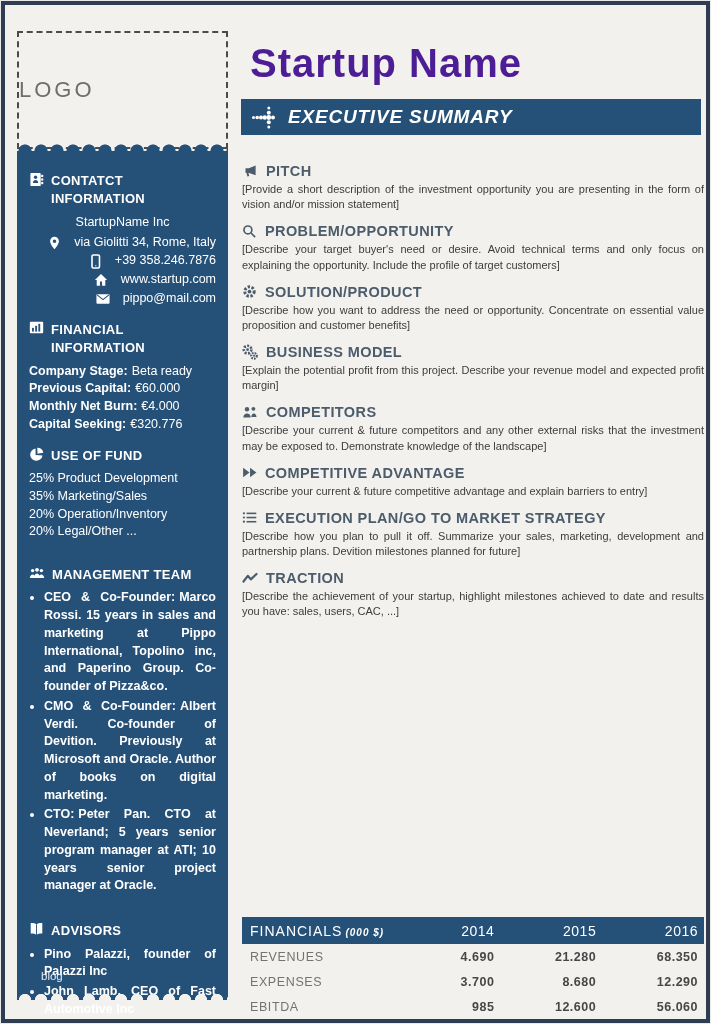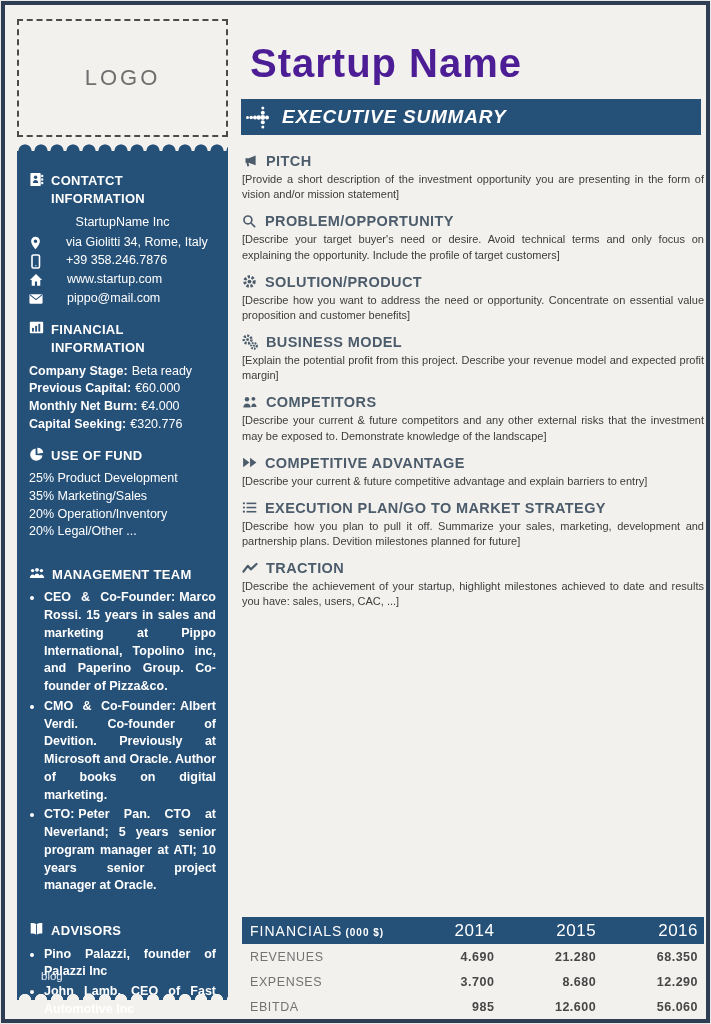--- a/index.html
+++ b/index.html
@@ -2,69 +2,69 @@
 <html><head>
 <meta charset="utf-8">
 <style>
   * { box-sizing: border-box; margin: 0; padding: 0; }
   html,body { width:711px; height:1024px; background:#e8e8e8; }
   body { font-family:"Liberation Sans", sans-serif; position:relative; }
   .page { position:absolute; left:1px; top:1px; width:709px; height:1022px;
           border:4px solid #2e3d52; background:#f2f1ee; overflow:hidden; }
 
   
-  .logo-box { position:absolute; left:12px; top:14px; width:211px; height:118px;
-              border:2px dashed #4b4b4b; display:flex; align-items:center; justify-content:center; }
+  .logo-box { position:absolute; left:12px; top:26px; width:211px; height:118px;
+              border:2px dashed #4b4b4b; display:flex; align-items:center; justify-content:flex-start; }
   .logo-text { color:#6f6f6f; font-size:22px; letter-spacing:3px; }
   .title { position:absolute; left:245px; top:36px; font-size:40px; font-weight:700;
            color:#4c1d95; letter-spacing:1px; }
   .banner { position:absolute; left:236px; top:94px; width:460px; height:36px;
             background:#255078; color:#fff; display:flex; align-items:center; gap:10px;
-            padding-left:4px; }
+            padding-left:10px; }
   .banner-text { font-style:italic; font-weight:800; font-size:19px; letter-spacing:.8px; }
 
   
   .sidebar { position:absolute; left:12px; top:146px; width:211px; height:849px;
              background:#255078; color:#fff; padding:8px 12px 0 12px; font-size:12.5px; line-height:1.42; }
   .sidebar::before { content:""; position:absolute; left:0; right:0; top:-7px; height:7px;
              background-image:radial-gradient(circle at 8px 7px, #255078 6.2px, rgba(0,0,0,0) 6.9px);
              background-size:16px 7px; }
   .sidebar::after { content:""; position:absolute; left:0; right:0; bottom:0; height:7px;
              background-image:radial-gradient(circle at 8px 7px, #f2f1ee 5.8px, rgba(0,0,0,0) 6.5px);
              background-size:16px 7px; }
   .sb-h { display:flex; align-items:flex-start; gap:7px; font-size:13px; font-weight:700;
           letter-spacing:.3px; margin:13px 0 5px; }
   .sb-h svg { flex:0 0 auto; }
   .sb-company { text-align:center; margin-bottom:2px; }
-  .sb-line { display:flex; align-items:center; gap:24px; margin:1px 0; }
+  .sb-line { display:flex; align-items:center; gap:13px; margin:1px 0;justify-content:flex-end; }
   .sb-line svg { flex:0 0 auto; }
   .fin-line b { margin-right:4px; }
   .sb-ul { list-style:disc; padding-left:15px; text-align:justify; }
   .sb-ul li { margin-bottom:2px;font-weight:bold; }
   .sb-ul b { margin-right:4px; }
   .sb-footer { position:absolute; left:24px; bottom:16px; font-size:11.5px; color:#e8edf3; }
   .sb-gap { height:12px; }
 
   
-  .main { position:absolute; left:237px; top:146px; width:462px; height:764px; overflow:hidden; }
+  .main { position:absolute; left:237px; top:156px; width:462px; height:764px; overflow:hidden; }
   .mh { display:flex; align-items:center; gap:8px; color:#4c5c6b; font-size:14.5px;
         font-weight:700; letter-spacing:.4px; margin:11px 0 3px; }
   .msec:first-child .mh { margin-top:2px; }
   .mh svg { flex:0 0 auto; }
   .mp { font-size:11px; color:#3c3c3c; line-height:1.38; text-align:justify; margin-bottom:9px; }
 
   
   .fintable { position:absolute; left:237px; top:912px; width:462px; font-size:12.5px; }
   .ft-head { display:flex; align-items:center; background:#255078; color:#fff; height:27px; }
   .ft-row  { display:flex; align-items:center; height:25px; }
   .ft-label { flex:1.55; padding-left:8px; letter-spacing:.6px; color:#737373; }
   .ft-head .ft-label { color:#fff; font-size:14px; letter-spacing:1px; }
-  .ft-unit { font-size:10px; font-weight:700; margin-left:3px; }
+  .ft-unit { font-size:10px; font-style:italic; font-weight:700; margin-left:3px; }
   .ft-num { flex:1; text-align:right; padding-right:6px; letter-spacing:.5px; }
-  .ft-head .ft-num { font-size:17px; }
+  .ft-head .ft-num { font-size:14px; }
   .ft-row .ft-num { color:#474747; font-weight:700; }
 
   svg { display:block; }
 </style>
 </head>
 <body>
 
 <div class="page">
 
   <div class="logo-box">

